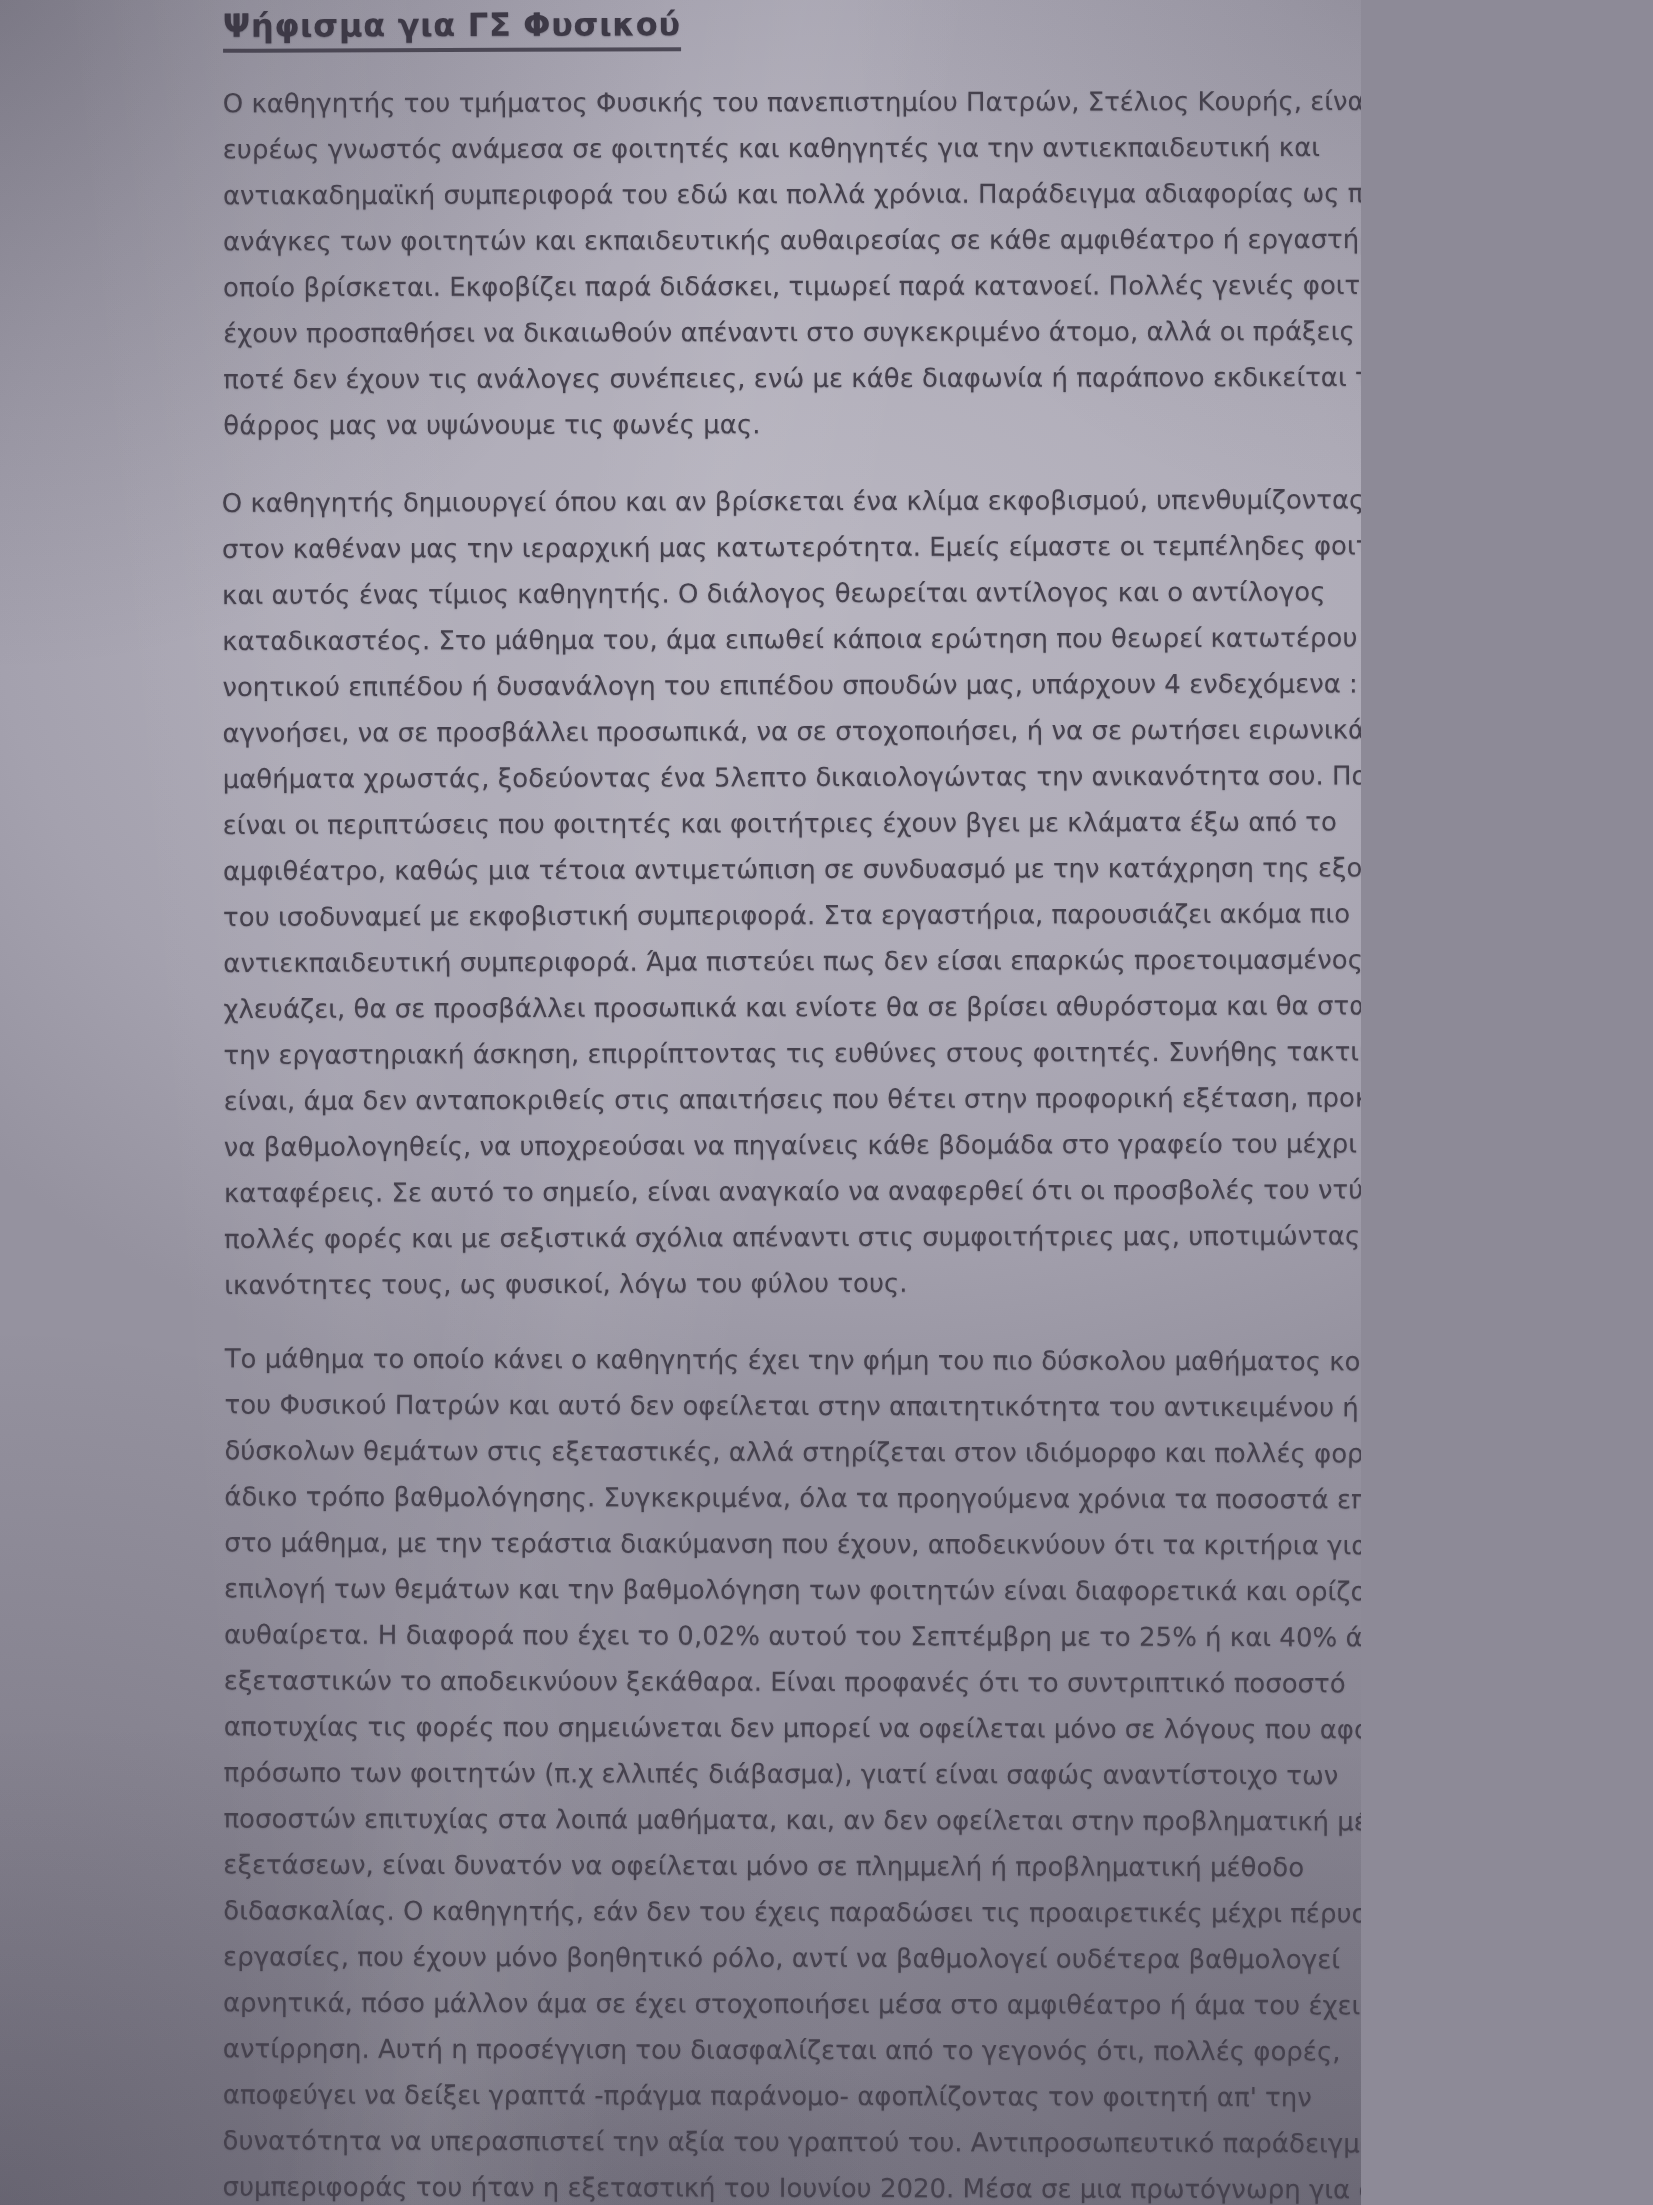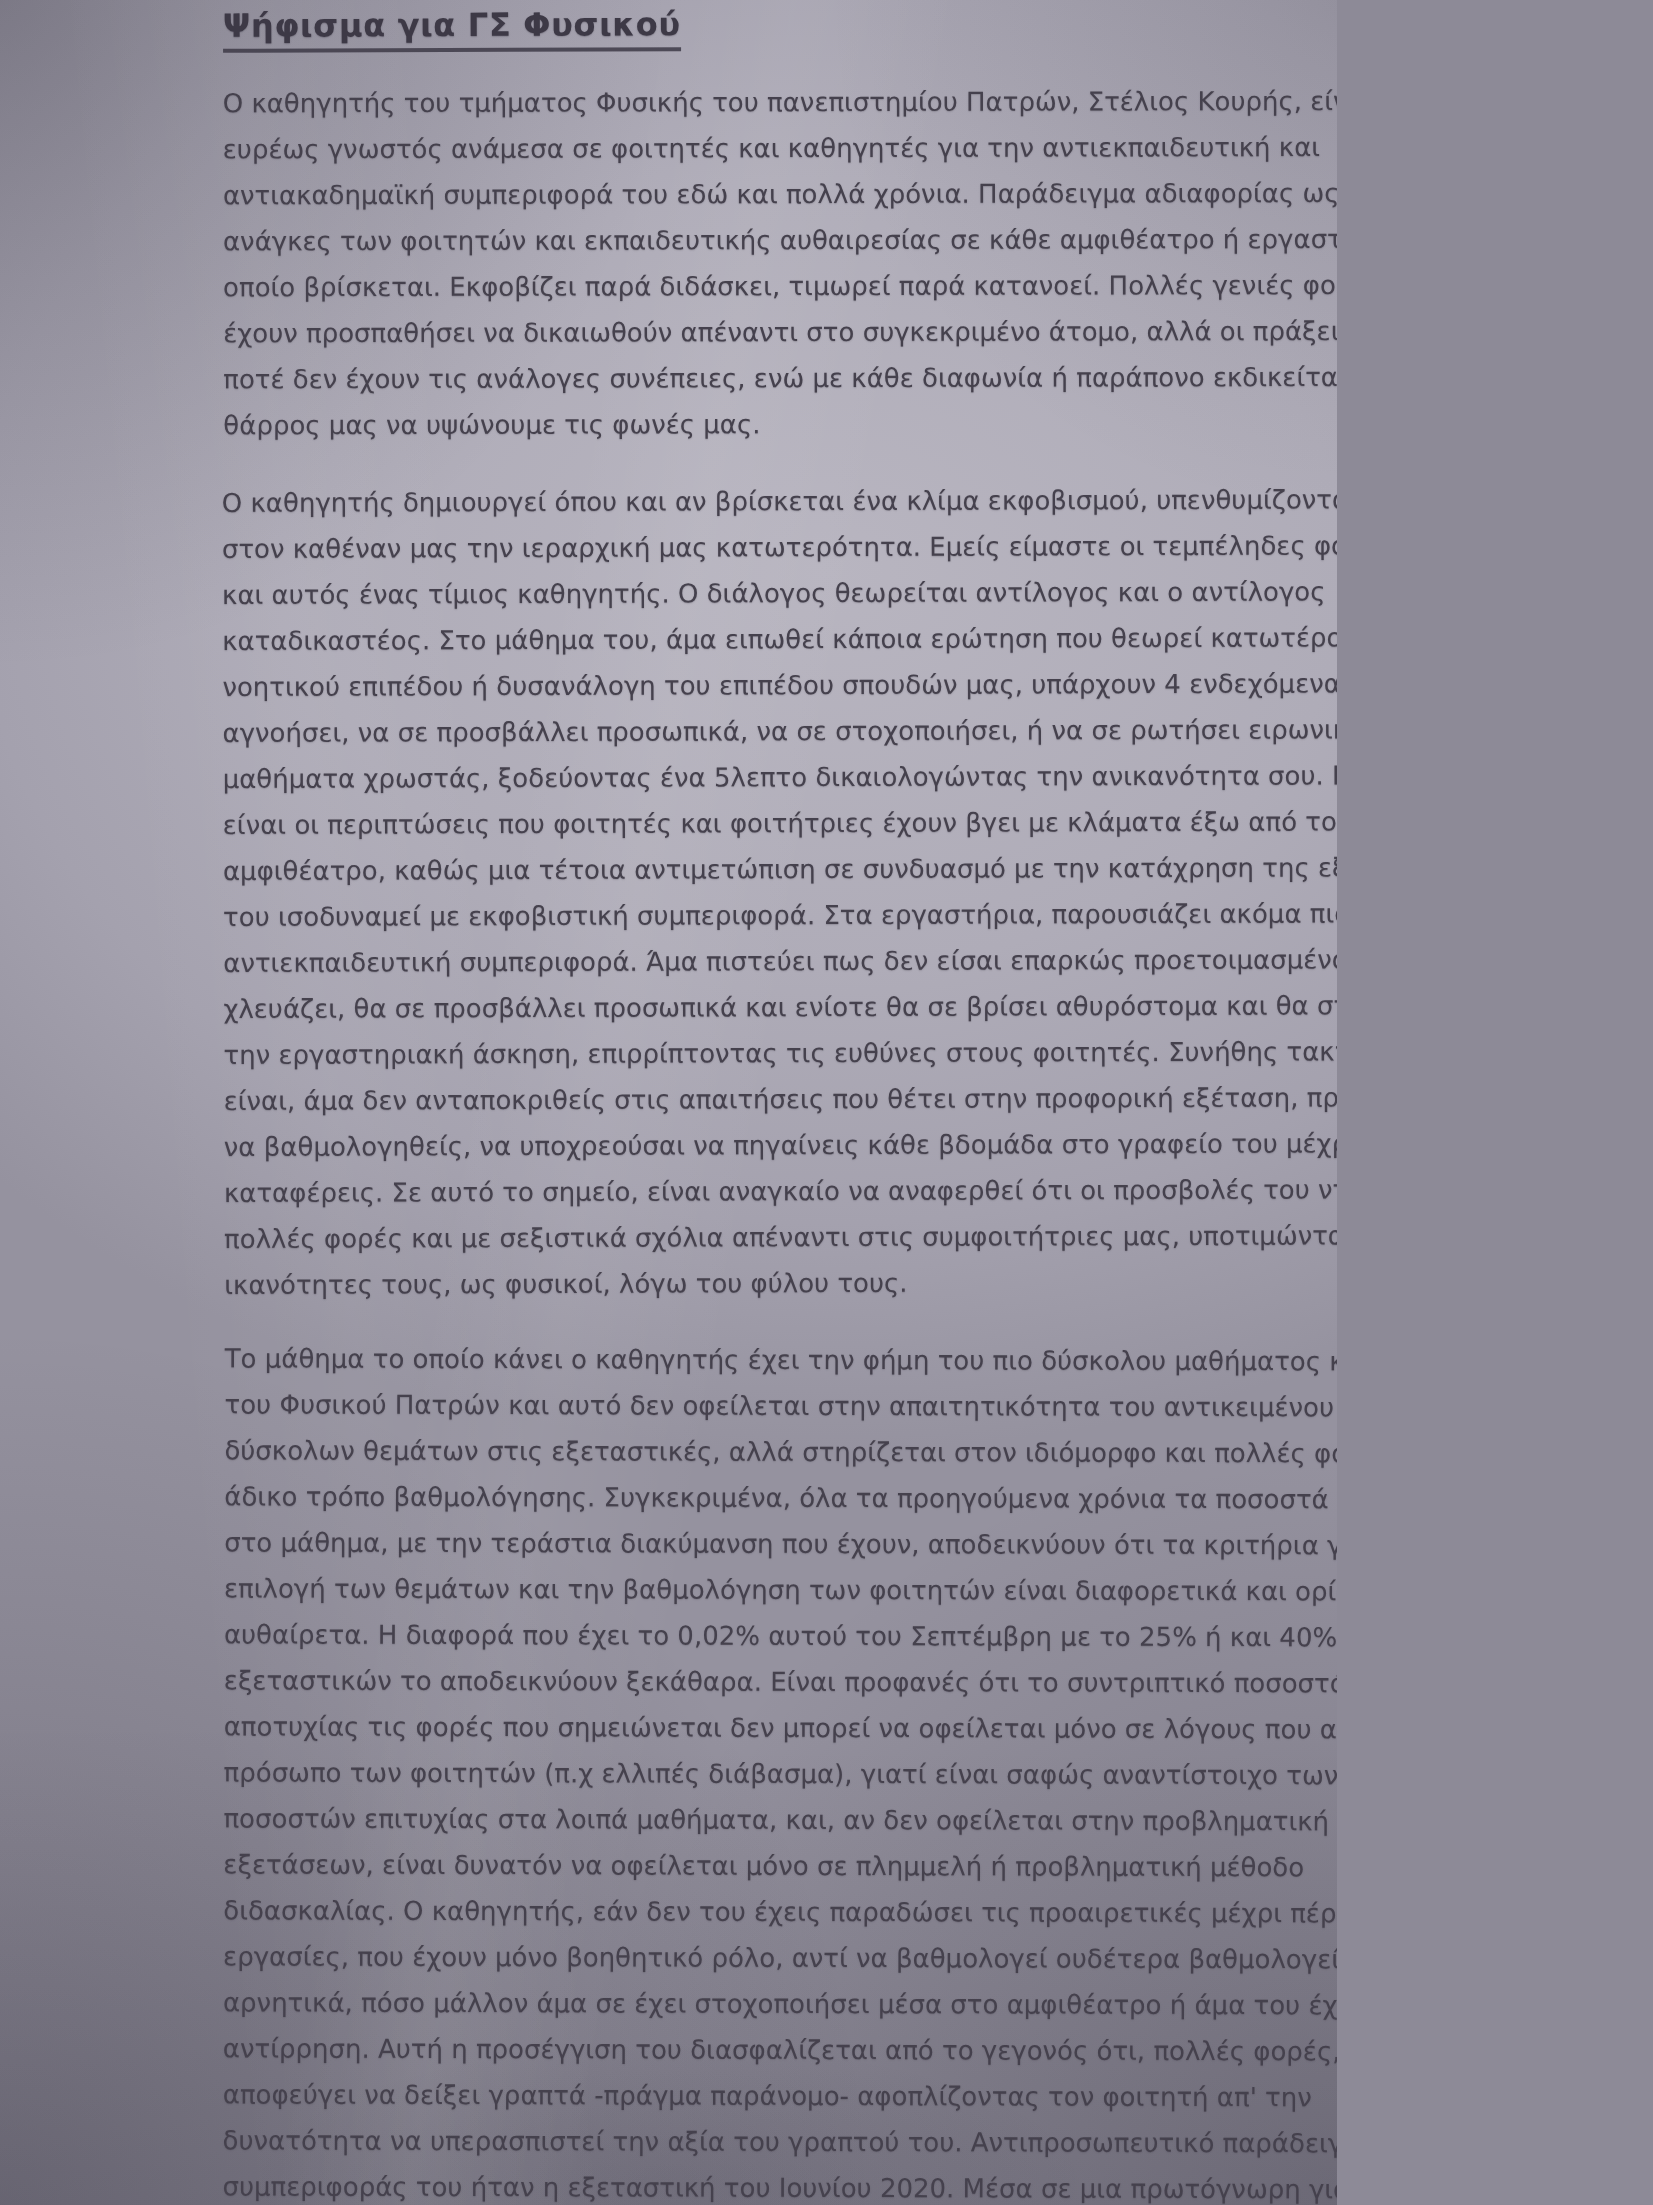--- a/index.html
+++ b/index.html
@@ -10,20 +10,21 @@
     height: 2205px;
     overflow: hidden;
     font-family: "DejaVu Sans", sans-serif;
     background:
       linear-gradient(180deg, rgba(0,0,0,0) 78%, rgba(20,18,30,0.14) 100%),
       radial-gradient(circle at 0% 0%, rgba(28,26,38,0.22), rgba(0,0,0,0) 26%),
       radial-gradient(circle at 100% 0%, rgba(28,26,38,0.10), rgba(0,0,0,0) 20%),
       radial-gradient(circle at 0% 100%, rgba(24,21,34,0.26), rgba(0,0,0,0) 34%),
       radial-gradient(circle at 100% 100%, rgba(24,21,34,0.22), rgba(0,0,0,0) 30%),
       radial-gradient(ellipse 1149px 878px at 62% 26%, #b8b5c0 0%, #afacb8 45%, #a4a1ae 74%, #95929f 100%);
+    padding-left: 24px;
   }
 
   
   .vignette {
     position: absolute; inset: 0;
     background:
       linear-gradient(100deg, rgba(255,255,255,0) 38%, rgba(255,255,255,0.05) 46%, rgba(255,255,255,0) 56%),
       linear-gradient(265deg, rgba(255,255,255,0) 60%, rgba(255,255,255,0.04) 72%, rgba(255,255,255,0) 84%),
       radial-gradient(ellipse 608px 203px at 50% 99%, rgba(30,27,40,0.10), rgba(0,0,0,0) 70%);
     pointer-events: none;

